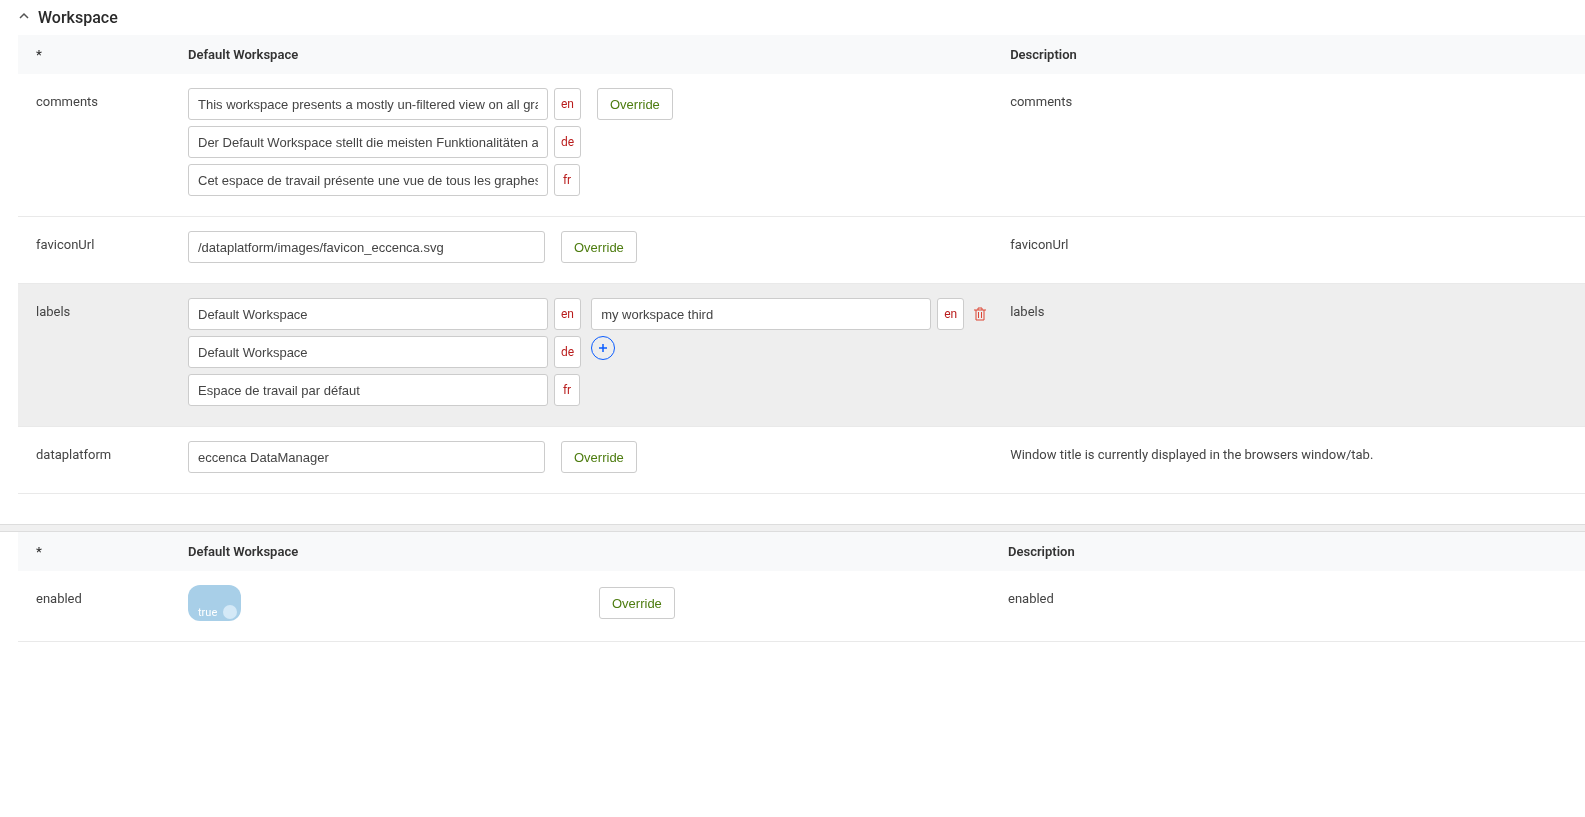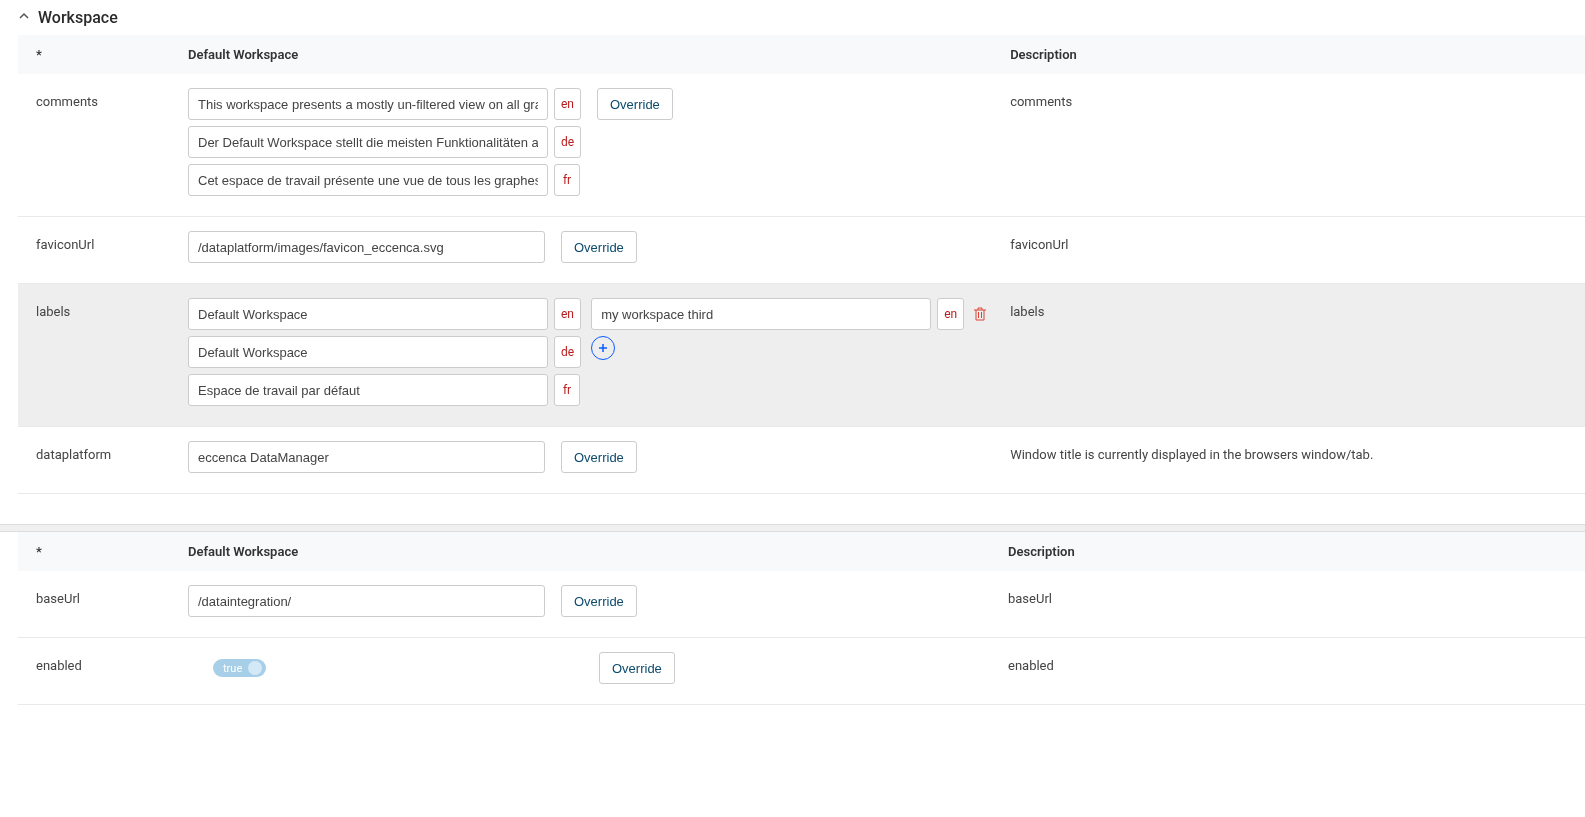--- a/index.html
+++ b/index.html
@@ -20,26 +20,26 @@
 .cell { padding: 14px 10px; vertical-align: top; font-size: 13px; color: #444; }
 .cell-key { width: 160px; padding-left: 18px; color: #444; padding-top: 20px; }
 .cell-value { width: 820px; }
 .cell-desc { padding-top: 20px; color: #444; }
 .input-row { display: flex; align-items: center; gap: 6px; margin-bottom: 6px; }
 .input-text { border: 1px solid #ccc; border-radius: 3px; padding: 7px 9px; font-size: 13px; color: #444; background: #fff; height: 32px; }
 .input-text.w360 { width: 360px; }
 .input-text.w395 { width: 357px; }
 .input-text.wide { width: 340px; }
 .lang-badge { border: 1px solid #ccc; border-radius: 3px; padding: 0 6px; font-size: 12px; color: #b91c1c; background: #fff; height: 32px; display: flex; align-items: center; justify-content: center; min-width: 26px; }
-.override-btn { border: 1px solid #ccc; border-radius: 3px; padding: 6px 12px; font-size: 13px; color: #0c4a6e; background: #fff; cursor: pointer; height: 32px; margin-left: 10px; }
+.override-btn { border: 1px solid #ccc; border-radius: 3px; padding: 6px 12px; font-size: 13px; color: #4d7c0f; background: #fff; cursor: pointer; height: 32px; margin-left: 10px; }
 .delete-icon { color: #d43; cursor: pointer; display: flex; align-items: center; justify-content: center; width: 20px; height: 20px; }
 .add-icon { color: #0a5cff; cursor: pointer; display: flex; align-items: center; justify-content: center; width: 24px; height: 24px; border: 1.5px solid #0a5cff; border-radius: 50%; font-size: 16px; font-weight: 500; }
 .labels-grid { display: flex; gap: 10px; align-items: flex-start; }
 .labels-col { display: flex; flex-direction: column; }
-.toggle-badge { display: inline-flex; align-items: center; background: #a8cfe8; border-radius: 12px; padding: 2px 4px 2px 10px; font-size: 11px; color: #fff; gap: 6px; margin-left: 25px; }
+.toggle-badge { display: inline-flex; align-items: center; background: #a8cfe8; border-radius: 12px; padding: 20px 4px 2px 10px; font-size: 11px; color: #fff; gap: 6px; }
 .toggle-knob { width: 14px; height: 14px; border-radius: 50%; background: #d4e9f7; }
 .section-gap { height: 8px; background: #f0f0f0; border-top: 1px solid #ddd; border-bottom: 1px solid #ddd; margin: 10px 0 0 0; }
 </style>
 </head>
 <body>
 
 <div class="section">
   <div class="section-header">
     <span class="chevron">
       <svg width="12" height="12" viewBox="0 0 12 12">
@@ -150,30 +150,20 @@
   <table class="table">
     <thead>
       <tr class="thead-row">
         <th class="th th-star">*</th>
         <th class="th th-default">Default Workspace</th>
         <th class="th th-desc">Description</th>
       </tr>
     </thead>
     <tbody>
 
-      <tr class="row">
-        <td class="cell cell-key">baseUrl</td>
-        <td class="cell cell-value">
-          <div class="input-row">
-            <input class="input-text w395" value="/dataintegration/" style="">
-            <button class="override-btn">Override</button>
-          </div>
-        </td>
-        <td class="cell cell-desc">baseUrl</td>
-      </tr>
 
       <tr class="row">
         <td class="cell cell-key">enabled</td>
         <td class="cell cell-value">
           <div class="input-row">
             <span style="width:395px; display:flex;">
               <span class="toggle-badge">
                 <span>true</span>
                 <span class="toggle-knob"></span>
               </span>

